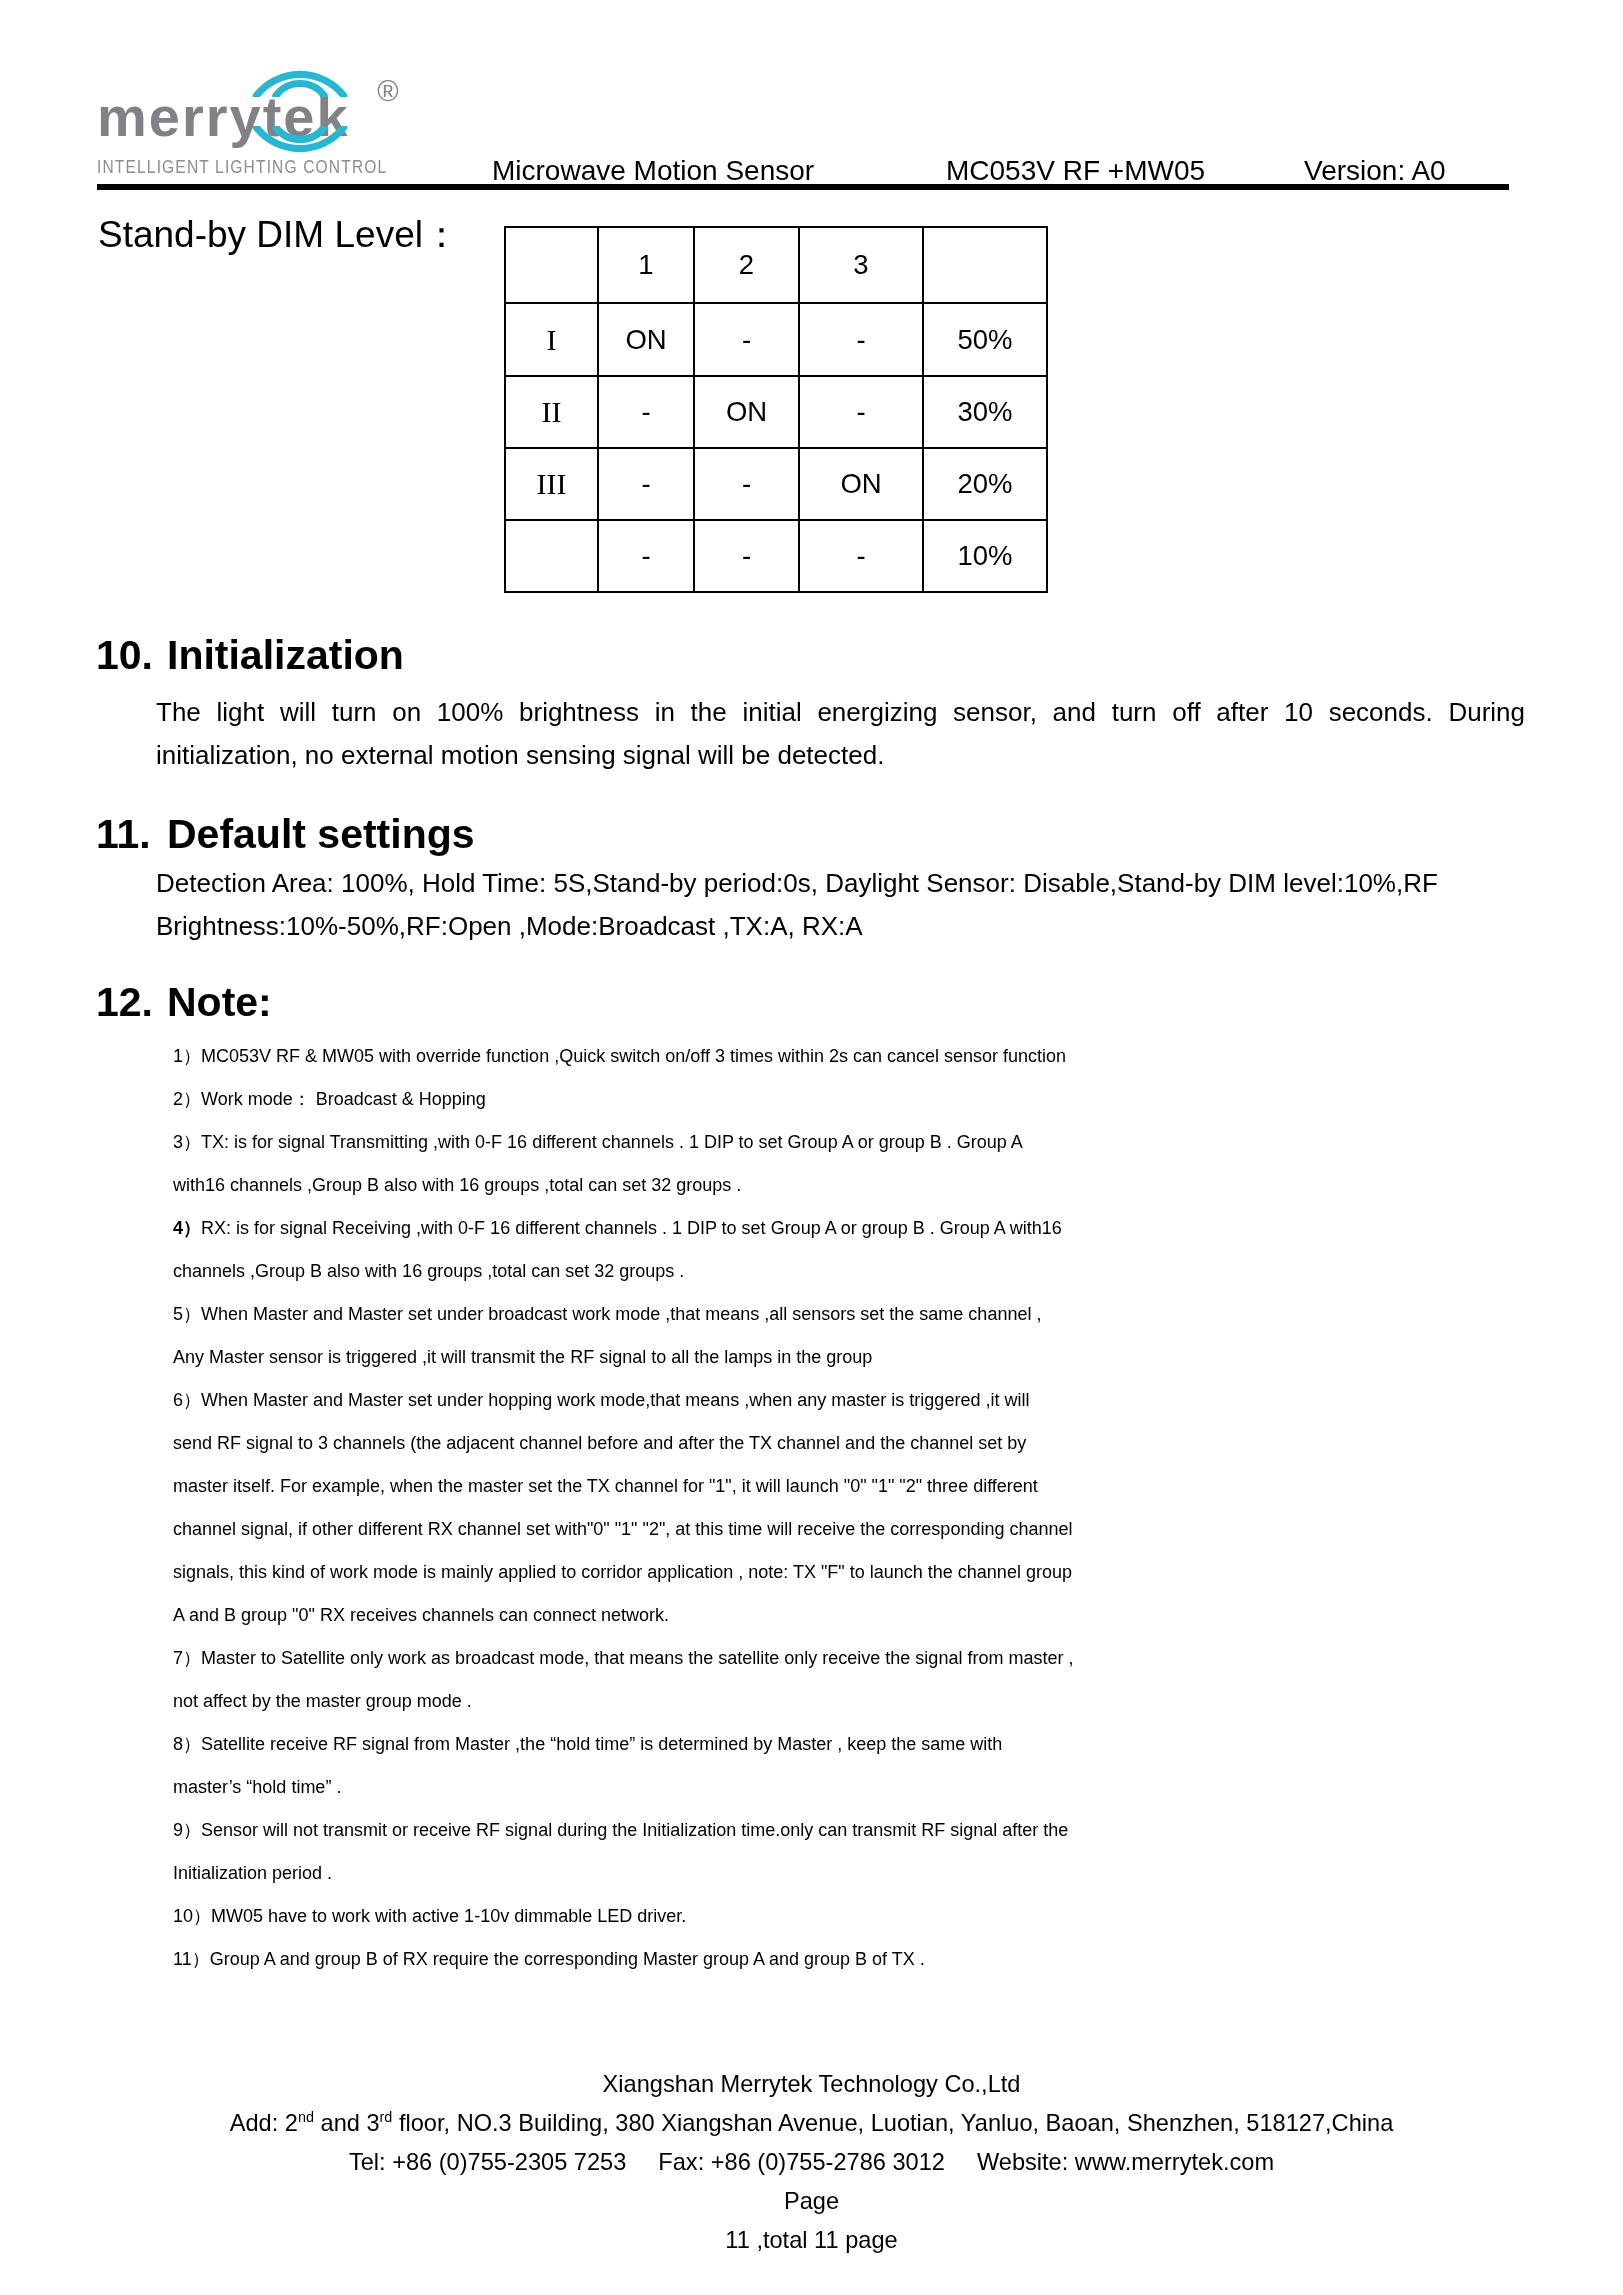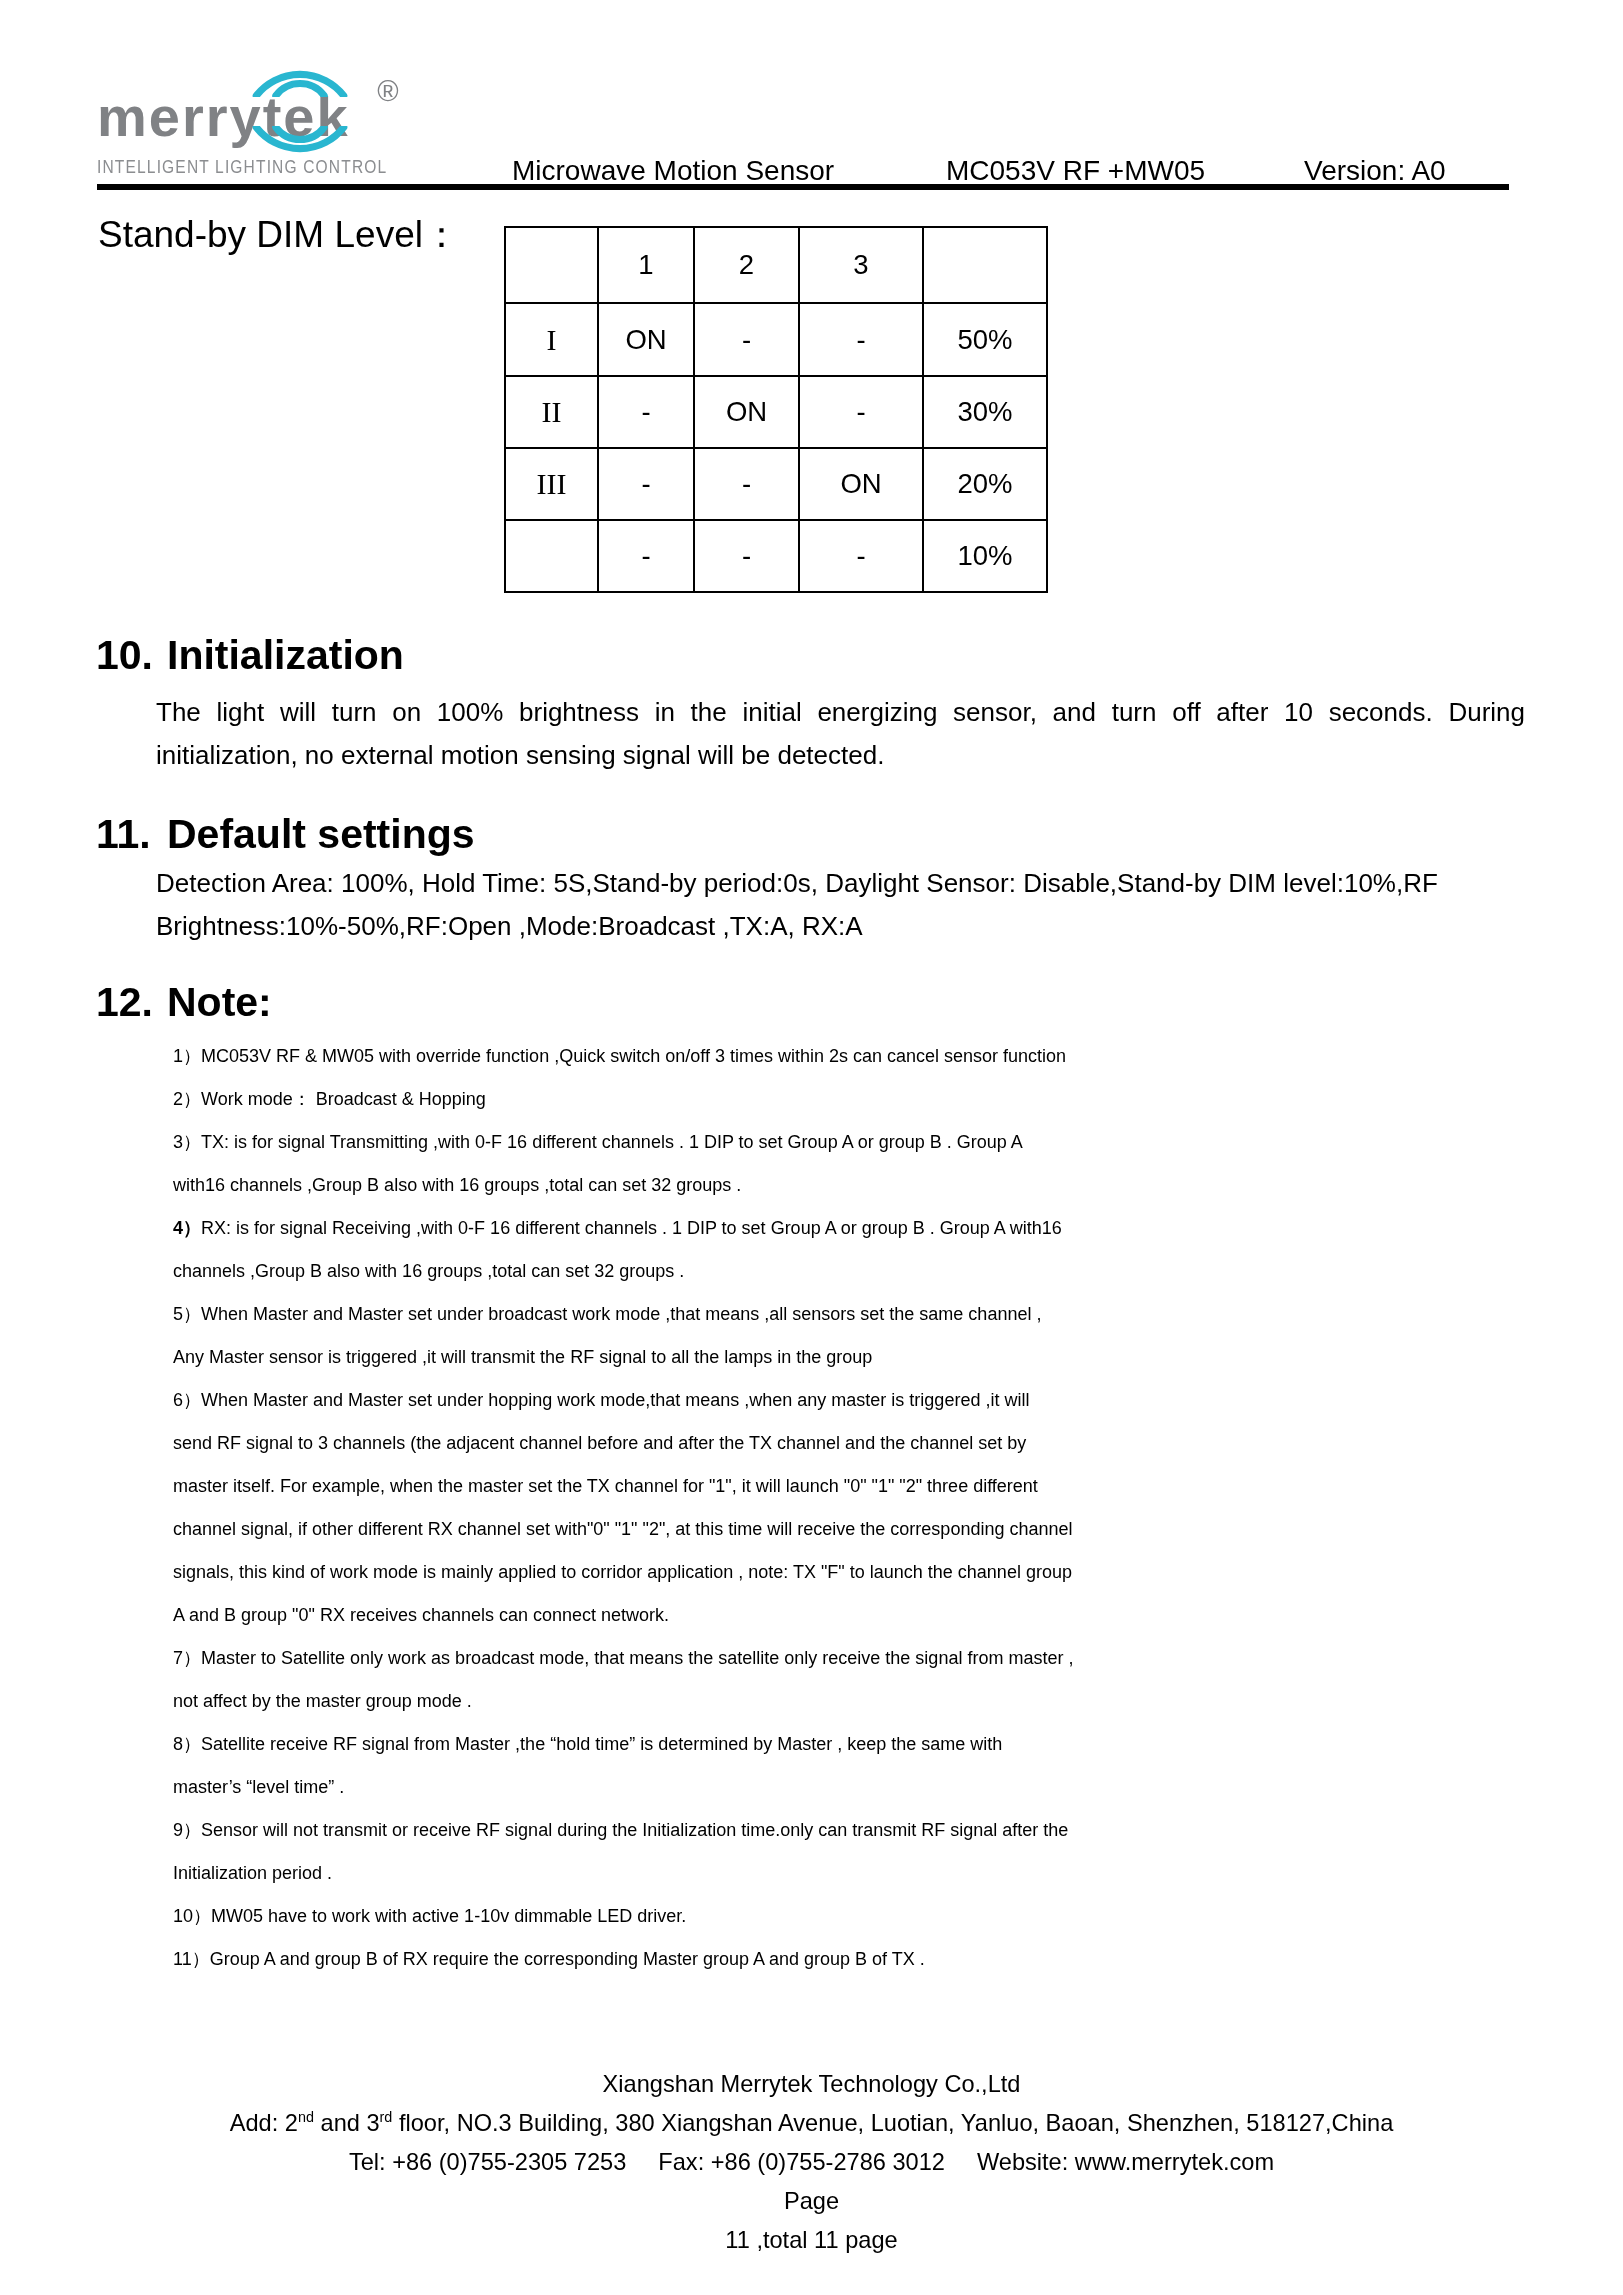--- a/index.html
+++ b/index.html
@@ -12,21 +12,21 @@
          color:#808285;letter-spacing:2px;line-height:1;}
   .logo-e{position:relative;display:inline-block;}
   .arcs{position:absolute;left:50%;transform:translateX(-50%);}
   .arcs.top{top:-22px;}
   .arcs.bot{bottom:-10.5px;}
   .reg{position:absolute;top:-11.8px;right:-51px;font-size:29px;font-weight:normal;color:#808285;}
   .tagline{margin-top:11.8px;font-size:17.7px;letter-spacing:1.3px;color:#8b8d90;
            transform:scaleX(0.88);transform-origin:left;white-space:nowrap;}
 
   .doc-title,.model,.version{position:absolute;top:157px;font-size:28px;line-height:1;white-space:nowrap;}
-  .doc-title{left:512px;}
+  .doc-title{left:492px;}
   .model{left:946px;}
   .version{left:1304px;}
   .header-rule{position:absolute;left:97px;top:184px;width:1412px;height:5.9px;background:#000;}
 
   
   .standby-label{position:absolute;left:98px;top:216px;font-size:37px;line-height:1;white-space:nowrap;}
   .dim-table{position:absolute;left:504px;top:226px;border-collapse:collapse;table-layout:fixed;}
   .dim-table td{border:2px solid #000;text-align:center;vertical-align:middle;
                 font-size:27.5px;padding:0;}
   .dim-table .roman{font-family:"Liberation Serif",serif;font-size:30px;}
@@ -155,21 +155,21 @@
     <div class="nline"><span>Any Master sensor is triggered ,it will transmit the RF signal to all the lamps in the group</span></div>
     <div class="nline"><span class="nnum">6）</span><span>When Master and Master set under hopping work mode,that means ,when any master is triggered ,it will</span></div>
     <div class="nline"><span>send RF signal to 3 channels (the adjacent channel before and after the TX channel and the channel set by</span></div>
     <div class="nline"><span>master itself. For example, when the master set the TX channel for "1", it will launch "0" "1" "2" three different</span></div>
     <div class="nline"><span>channel signal, if other different RX channel set with"0" "1" "2", at this time will receive the corresponding channel</span></div>
     <div class="nline"><span>signals, this kind of work mode is mainly applied to corridor application , note: TX "F" to launch the channel group</span></div>
     <div class="nline"><span>A and B group "0" RX receives channels can connect network.</span></div>
     <div class="nline"><span class="nnum">7）</span><span>Master to Satellite only work as broadcast mode, that means the satellite only receive the signal from master ,</span></div>
     <div class="nline"><span>not affect by the master group mode .</span></div>
     <div class="nline"><span class="nnum">8）</span><span>Satellite receive RF signal from Master ,the “hold time” is determined by Master , keep the same with</span></div>
-    <div class="nline"><span>master’s “level time” .</span></div>
+    <div class="nline"><span>master’s “hold time” .</span></div>
     <div class="nline"><span class="nnum">9）</span><span>Sensor will not transmit or receive RF signal during the Initialization time.only can transmit RF signal after the</span></div>
     <div class="nline"><span>Initialization period .</span></div>
     <div class="nline"><span class="nnum">10）</span><span>MW05 have to work with active 1-10v dimmable LED driver.</span></div>
     <div class="nline"><span class="nnum">11）</span><span>Group A and group B of RX require the corresponding Master group A and group B of TX .</span></div>
   </div>
 
   <div class="footer">
     <div>Xiangshan Merrytek Technology Co.,Ltd</div>
     <div><span>Add: 2</span><sup>nd</sup><span> and 3</span><sup>rd</sup><span> floor, NO.3 Building, 380 Xiangshan Avenue, Luotian, Yanluo, Baoan, Shenzhen, 518127,China</span></div>
     <div class="telrow">

